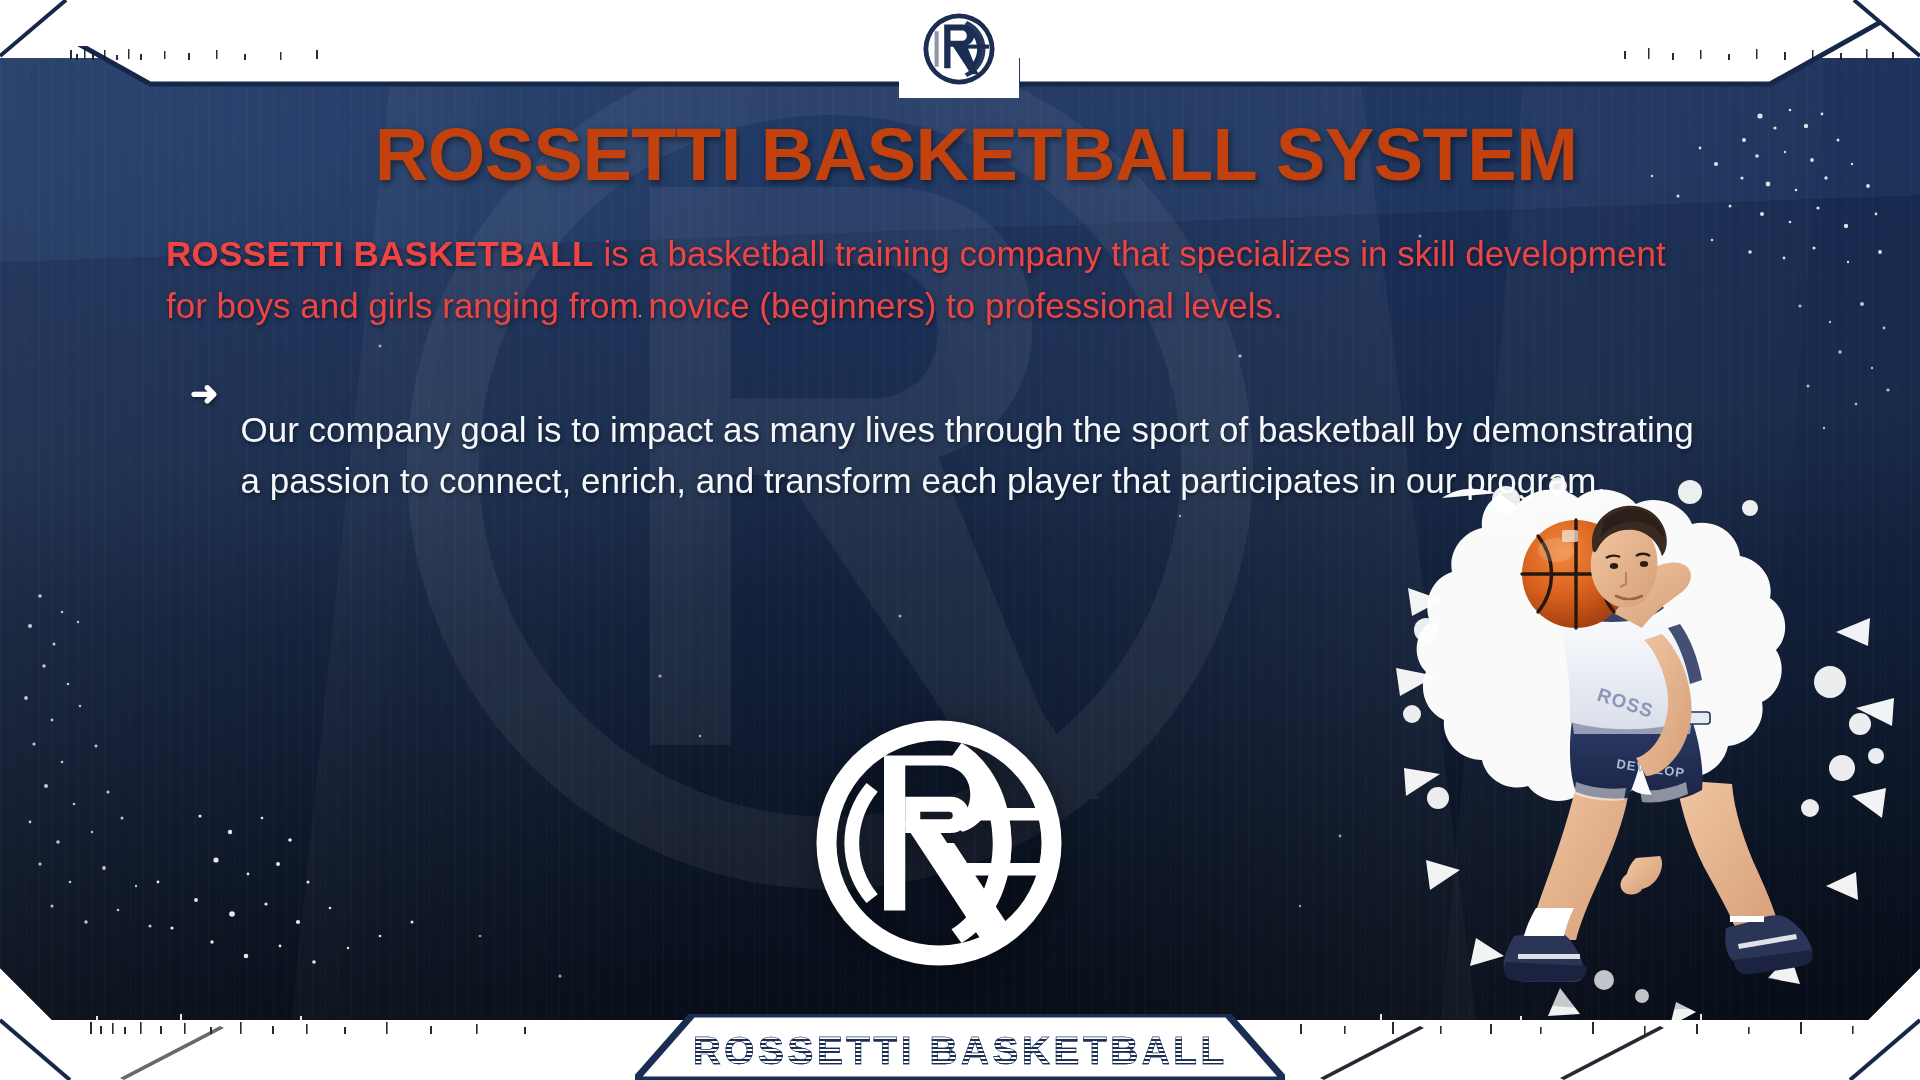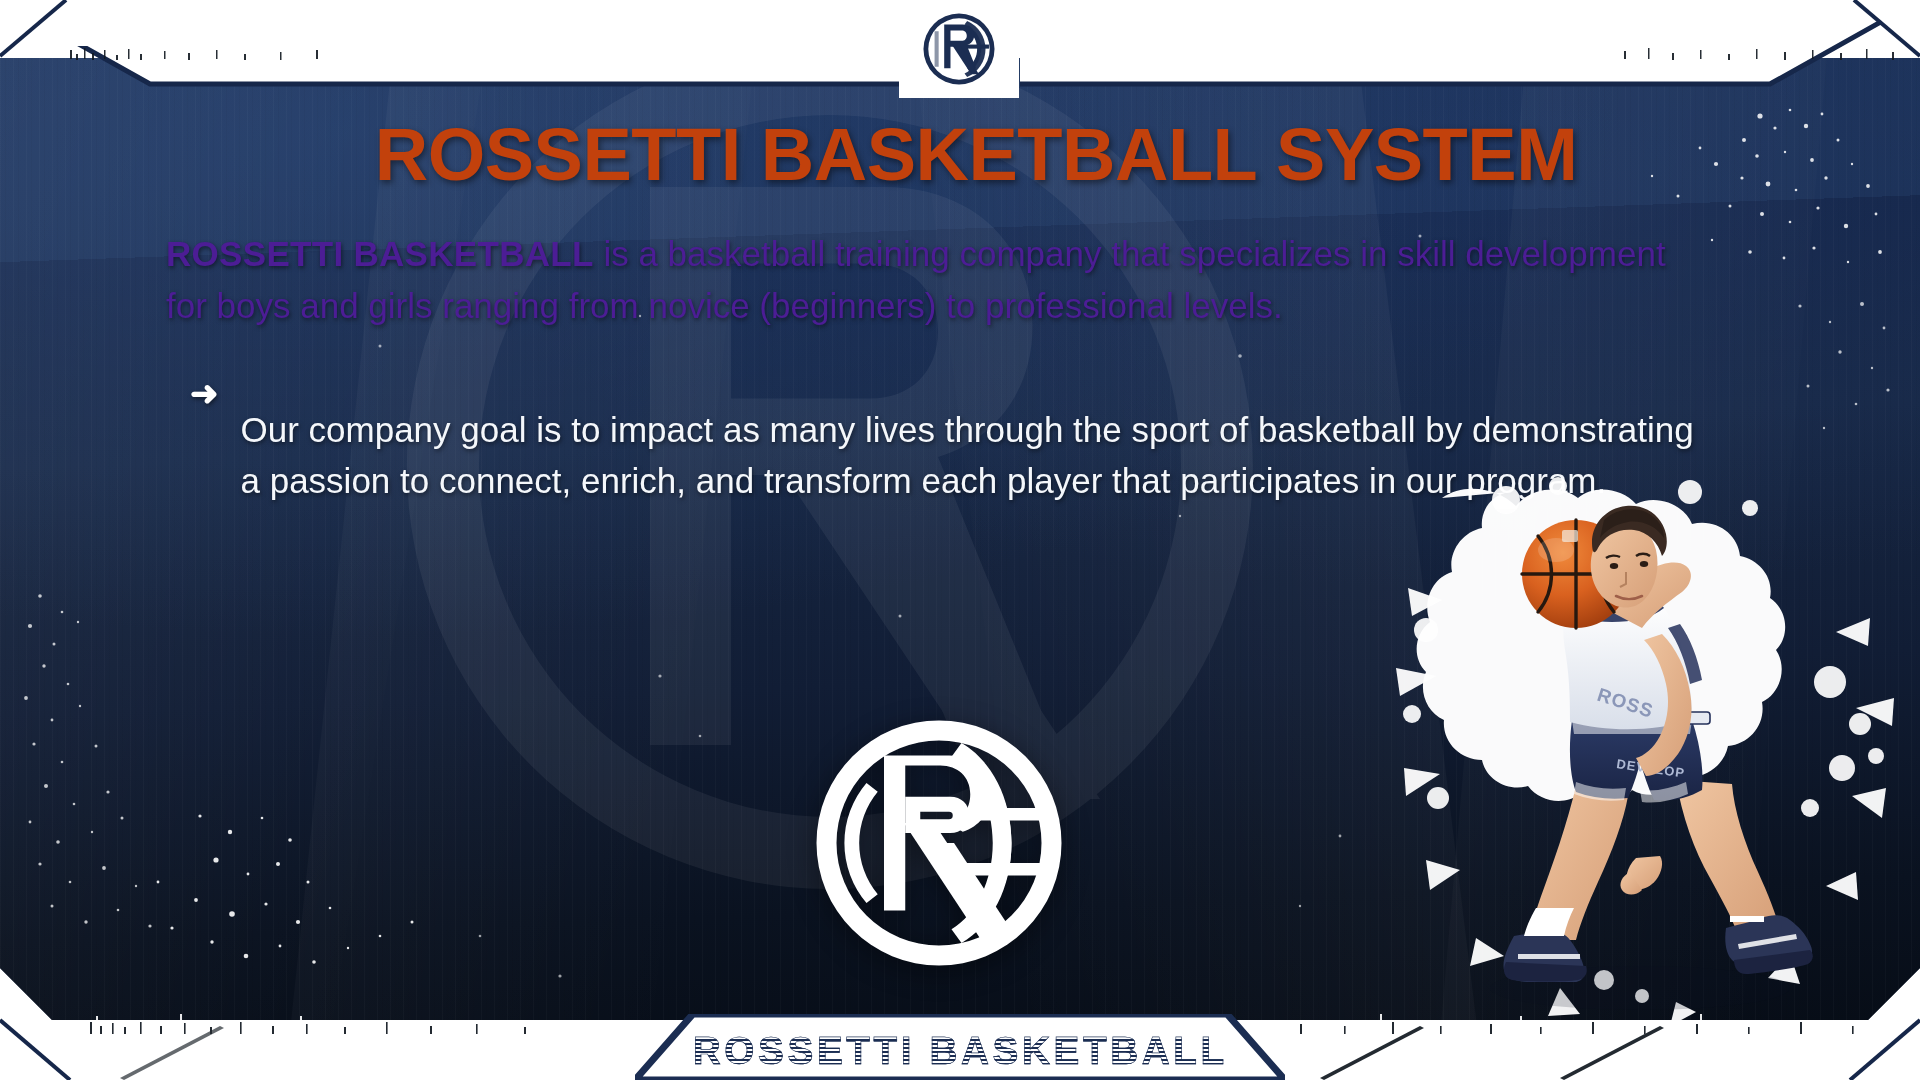--- a/index.html
+++ b/index.html
@@ -137,21 +137,21 @@
     text-shadow:2px 3px 6px rgba(0,0,0,.45);
     line-height:1;
   }
 
   .body-block {
     position:absolute; left:166px; top:228px; width:1540px;
   }
   .para {
     font-size:35px;
     line-height:1.48;
-    color:#4c1d95;
+    color:#ef4444;
     text-shadow:1px 2px 4px rgba(0,0,0,.5);
     max-width:1520px;
   }
   .para b { font-weight:bold; letter-spacing:.3px; }
 
   .bullet-row {
     display:flex; gap:22px;
     margin-top:36px;
     padding-left:24px;
   }

